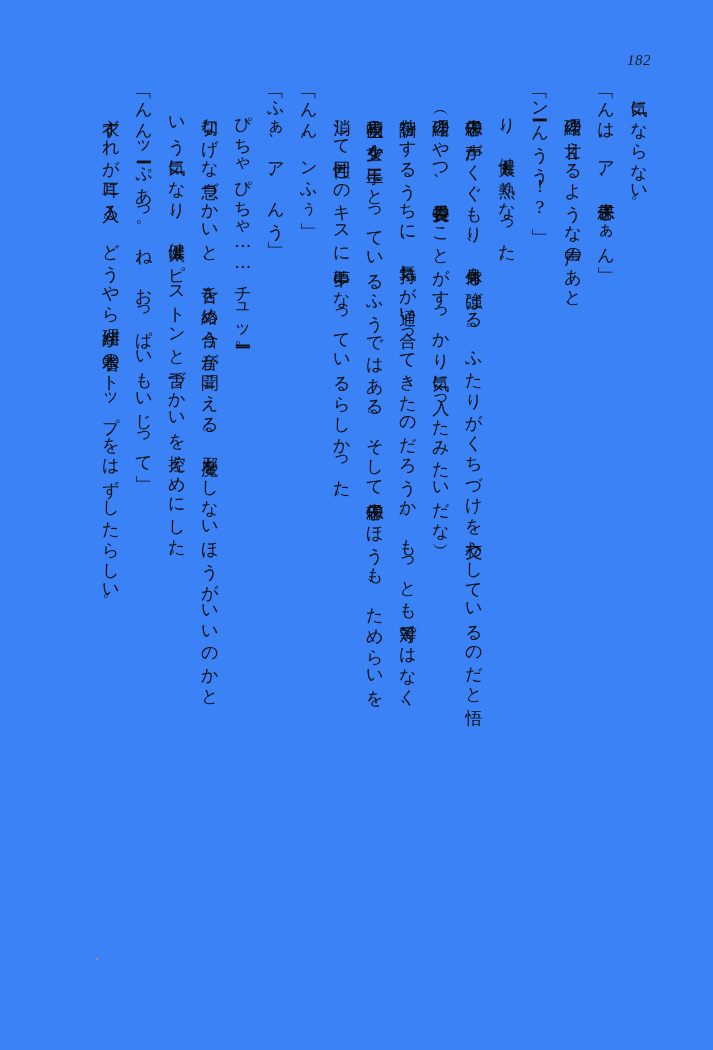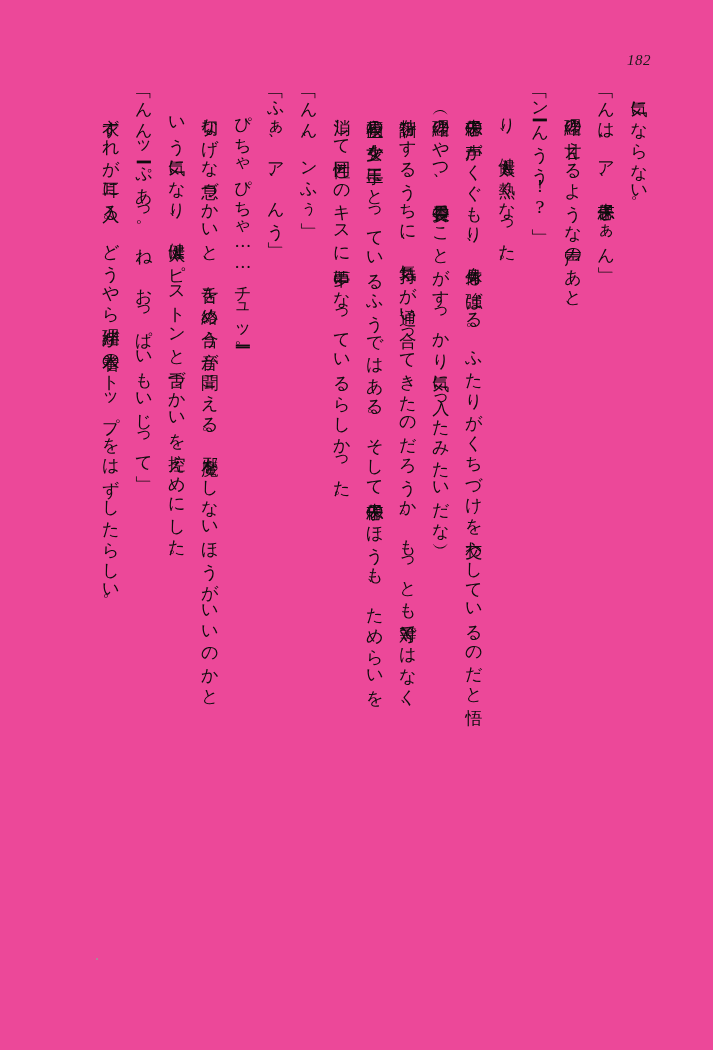--- a/index.html
+++ b/index.html
@@ -14,21 +14,21 @@
     color: #000000;
     position: relative;
     overflow: hidden;
   }
   .page {
     position: absolute;
     left: 0;
     top: 0;
     width: 713px;
     height: 1050px;
-    background: #ec4899;
+    background: #3b82f6;
   }
   .page-number {
     position: absolute;
     top: 52px;
     right: 62px;
     font-family: "Liberation Serif", "DejaVu Serif", serif;
     font-style: italic;
     font-size: 15px;
     letter-spacing: 0.5px;
     color: #1a1a1a;

